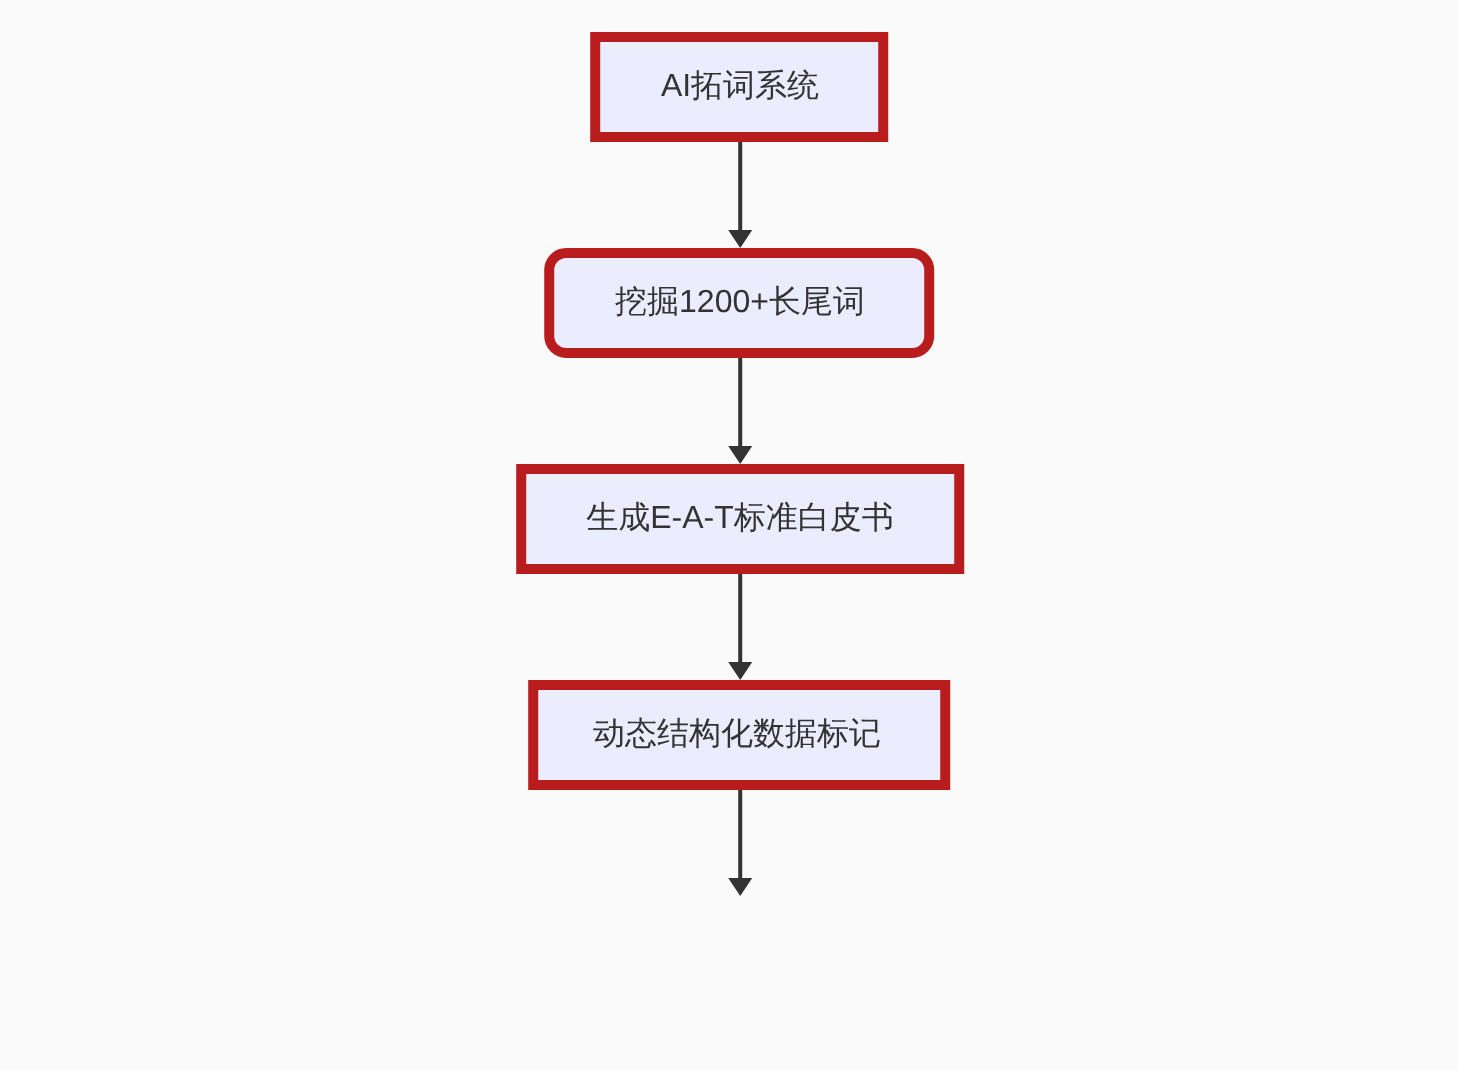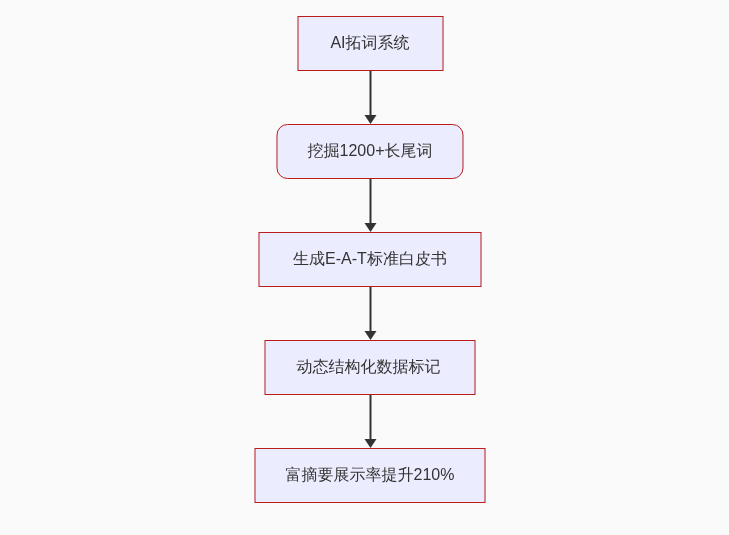--- a/index.html
+++ b/index.html
@@ -14,21 +14,21 @@
     left: 370px;
     top: 16px;
     transform: translateX(-50%);
     display: flex;
     flex-direction: column;
     align-items: center;
   }
 
   .node {
     background: #ECECFF;
-    border: 1px solid #b91c1c;
+    border: 5px solid #b91c1c;
     color: #333333;
     font-size: 16px;
     height: 55px;
     padding: 0 30px;
     display: flex;
     align-items: center;
     justify-content: center;
     white-space: nowrap;
     text-align: center;
   }
@@ -91,17 +91,14 @@
 
   <div class="node" data-idx="3">
     <span>动态结构化数据标记</span>
   </div>
 
   <div class="edge">
     <div class="edge-line"></div>
     <div class="edge-head"></div>
   </div>
 
-  <div class="node" data-idx="4">
-    <span>富摘要展示率提升210%</span>
-  </div>
 
 </div>
 
 </body></html>

